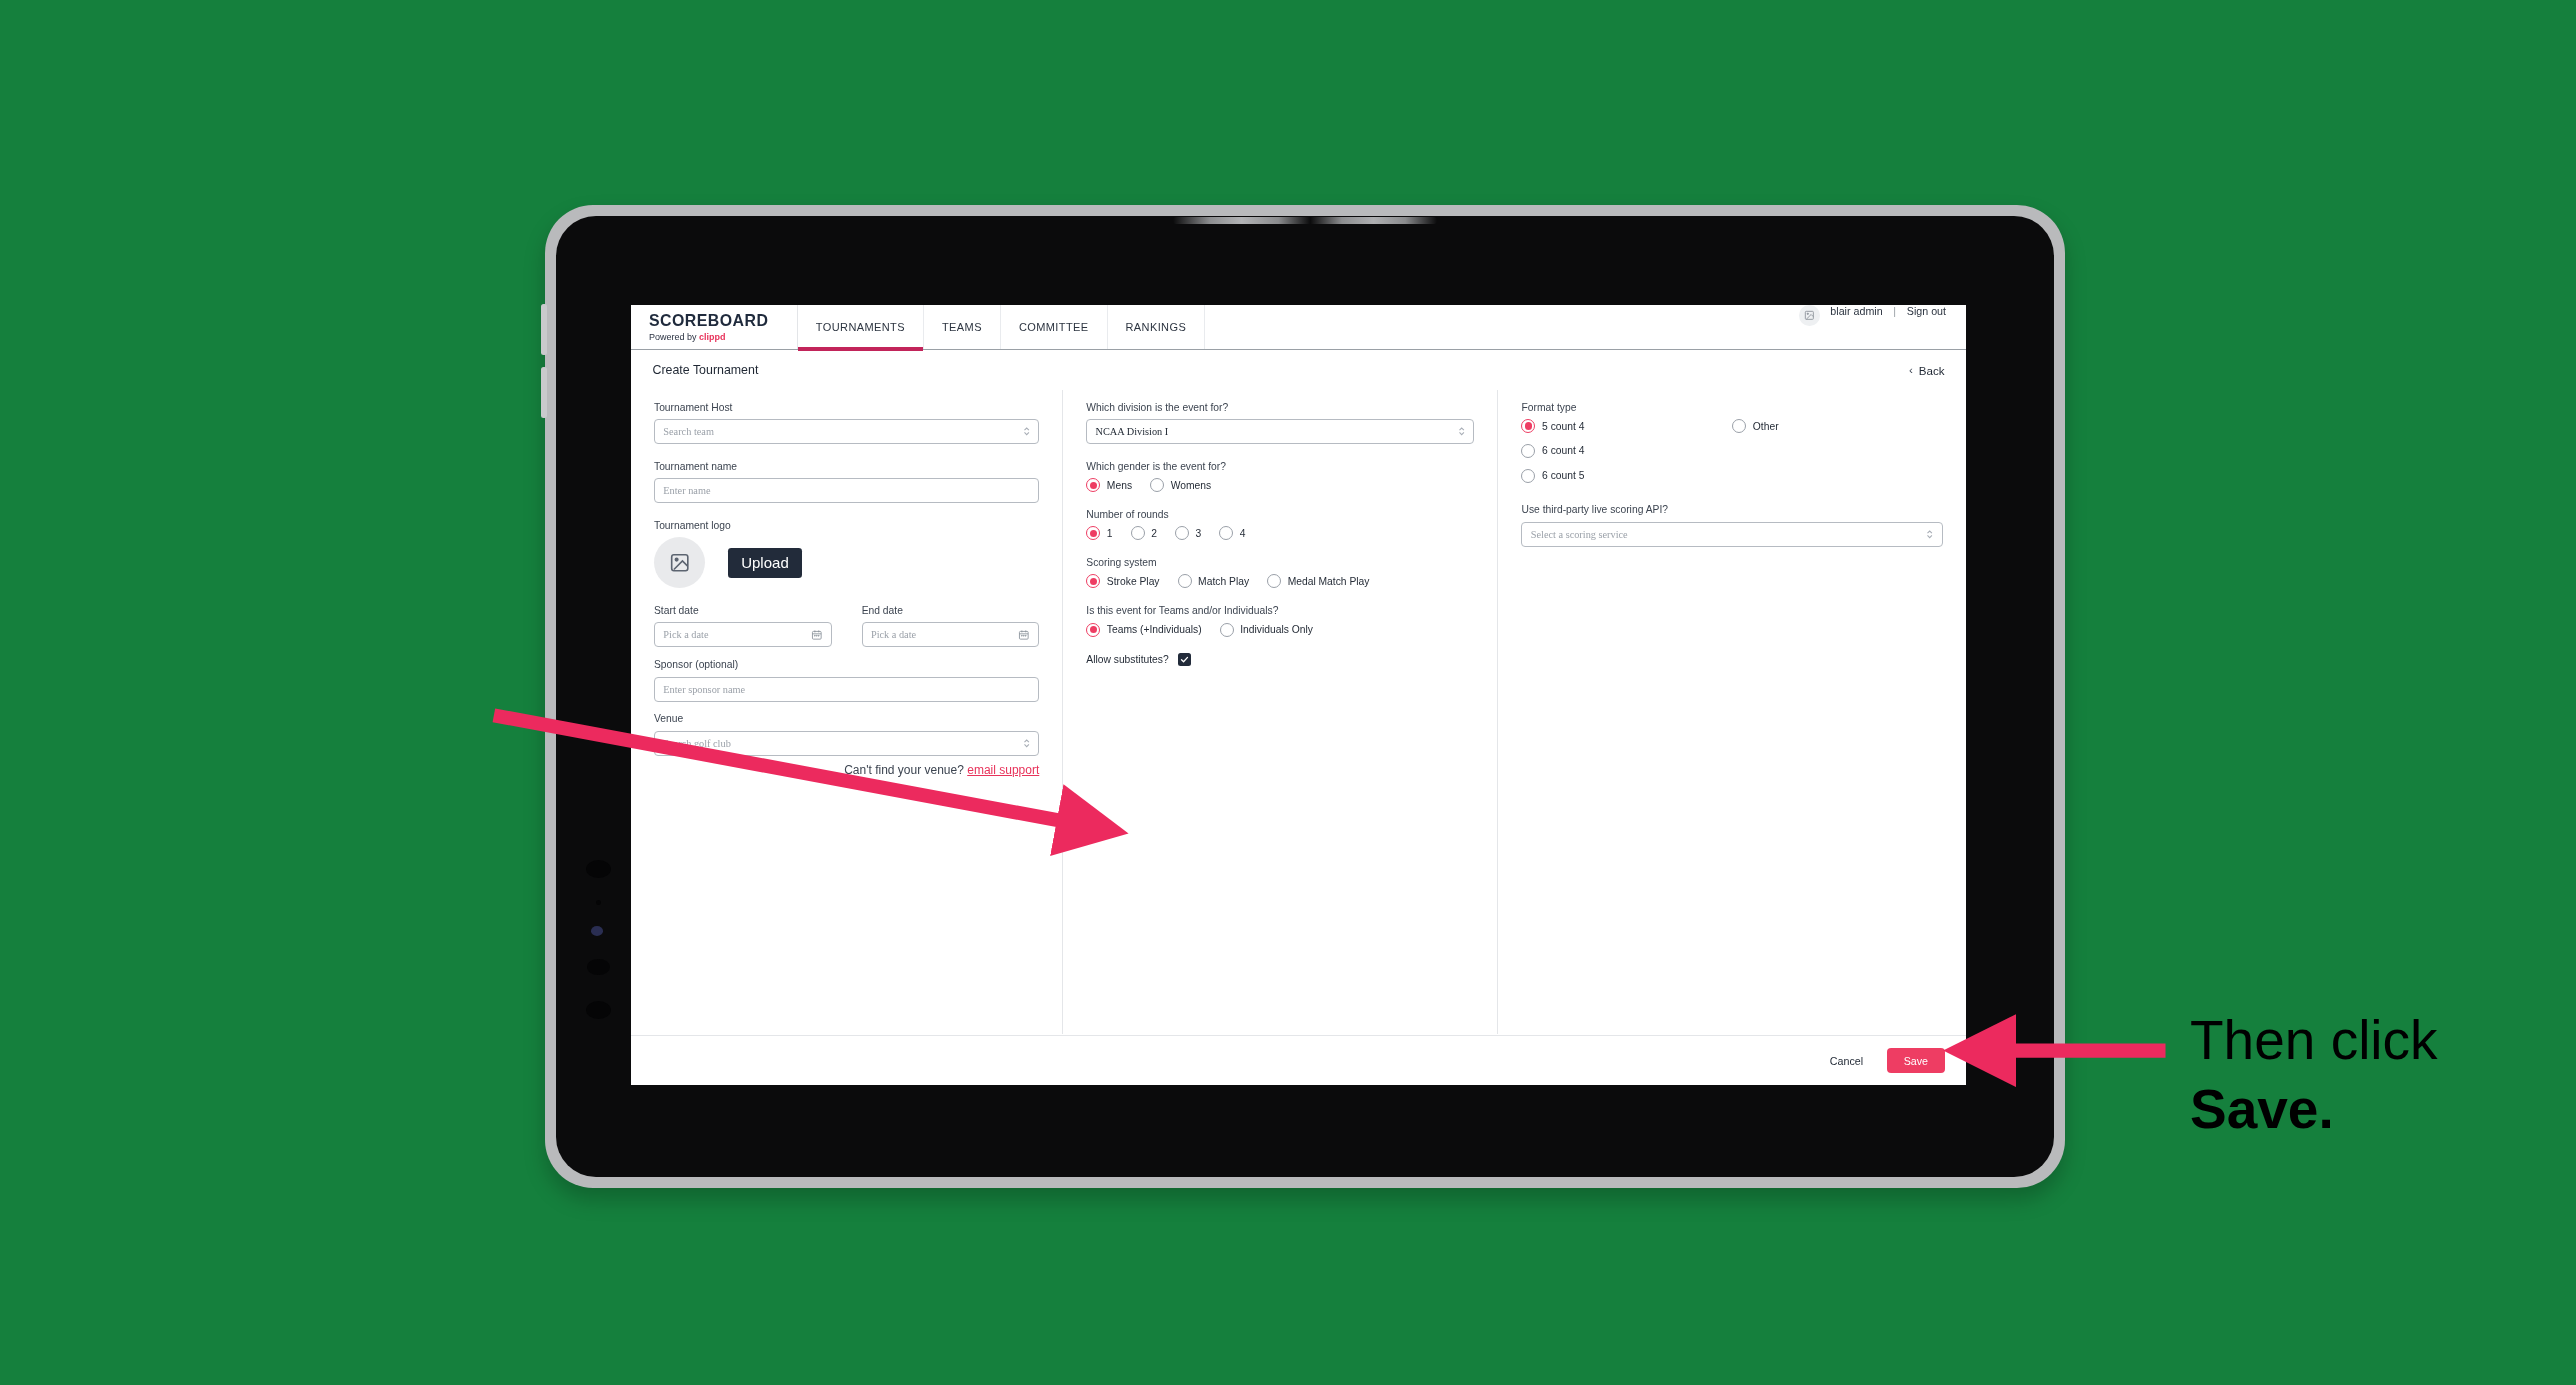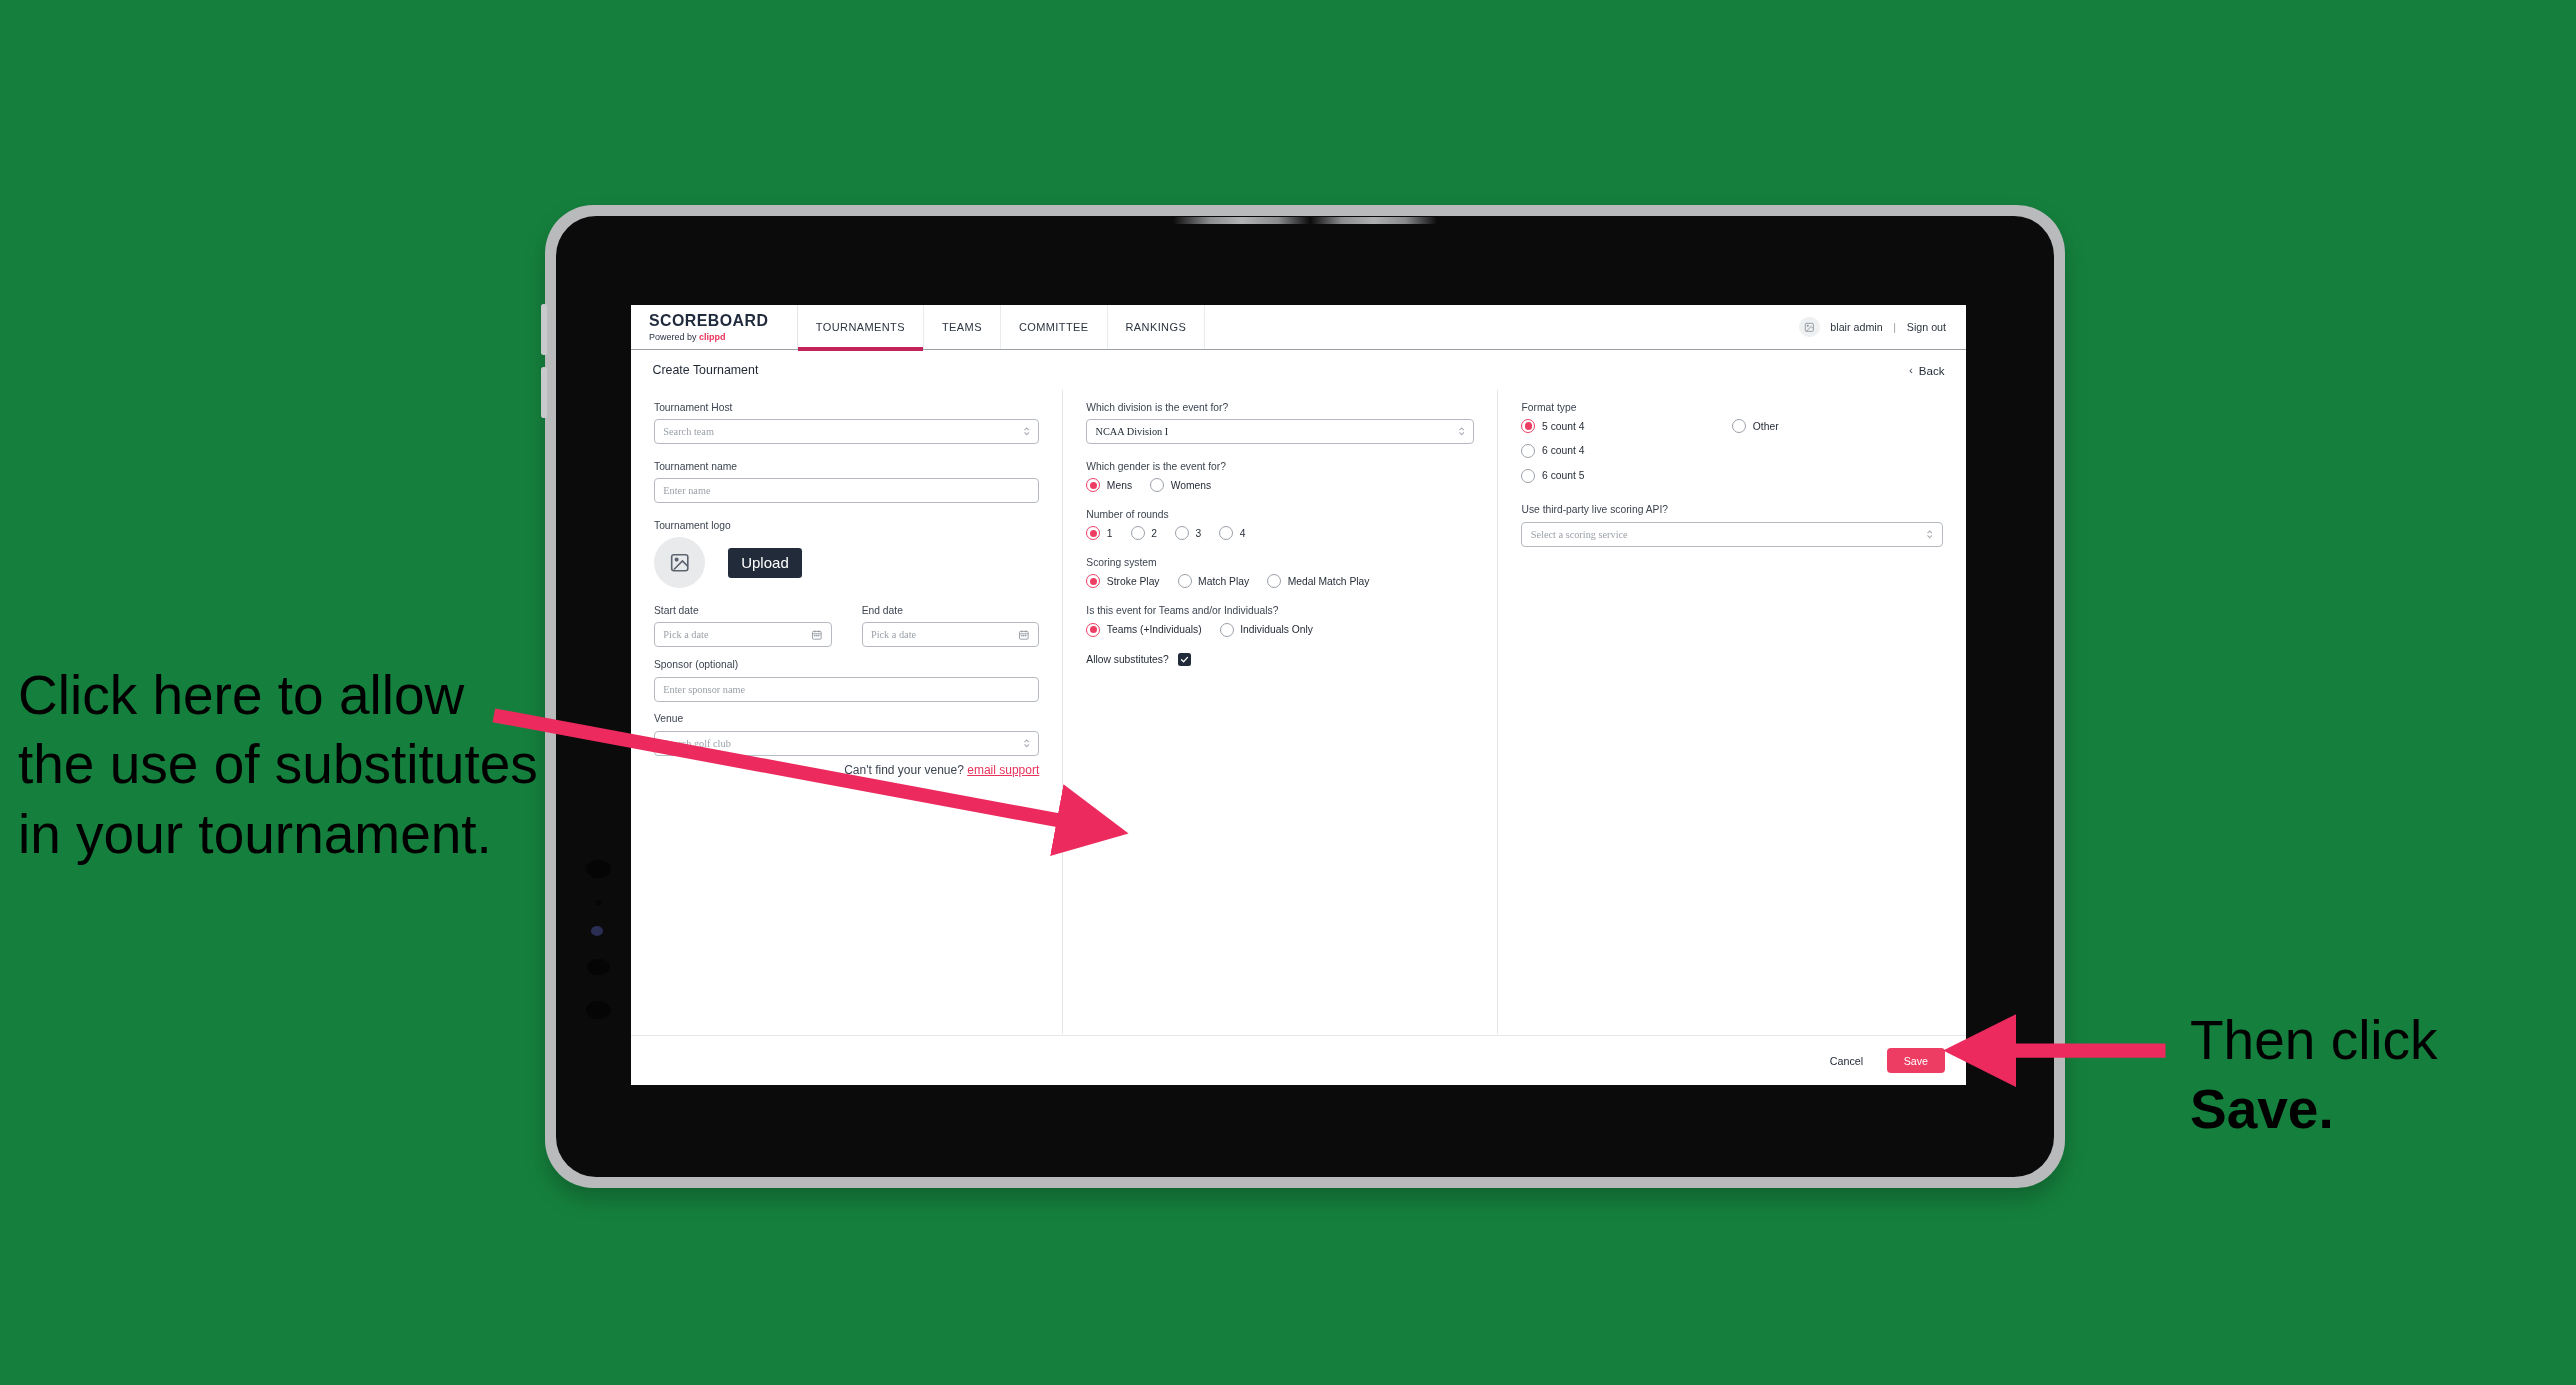--- a/index.html
+++ b/index.html
@@ -82,21 +82,21 @@
     font-size: 11px; letter-spacing: 0.4px; color: #2c3440;
     border-right: 0.8px solid #e9ebee;
     position: relative; cursor: pointer;
   }
   .navtab.active::after {
     content: ""; position: absolute; left: 0; right: 0; bottom: -1.7px;
     height: 3.3px; background: #c2245a;
   }
   .nav-spacer { flex: 1; }
   .user-area {
-    display: flex; align-items: center; gap: 10.7px; padding: 0 20px 0 8.3px;
+    display: flex; align-items: flex-start; gap: 10.7px; padding: 0 20px 0 8.3px;
     font-size: 10.7px; color: #2c3440;
   }
   .avatar {
     width: 20.6px; height: 20.6px; border-radius: 50%;
     background: #eef0f2; display: flex; align-items: center; justify-content: center;
   }
   .user-sep { color: #9aa0a6; }
   .signout { cursor: pointer; }
 
   
@@ -525,20 +525,19 @@
   <svg class="arrows" viewBox="0 0 3119 1678" width="2576" height="1386">
     <defs>
       <marker id="ah" markerWidth="5.2" markerHeight="5.2" refX="2.3" refY="2.6" orient="auto">
         <path d="M0,0 L5.2,2.6 L0,5.2 Z" fill="#ec2a5e"></path>
       </marker>
     </defs>
     <line x1="598" y1="866" x2="1318" y2="1000" stroke="#ec2a5e" stroke-width="17" marker-end="url(#ah)"></line>
     <line x1="2622" y1="1272" x2="2402" y2="1272" stroke="#ec2a5e" stroke-width="17" marker-end="url(#ah)"></line>
   </svg>
 
-  <div class="anno anno-left">Click here to allow the use of substitutes in your tournament.</div>
   <div class="anno anno-right">
     <span>Then click</span><br>
     <span class="b">Save.</span>
   </div>
 
 </div>
 
 
 </body></html>

